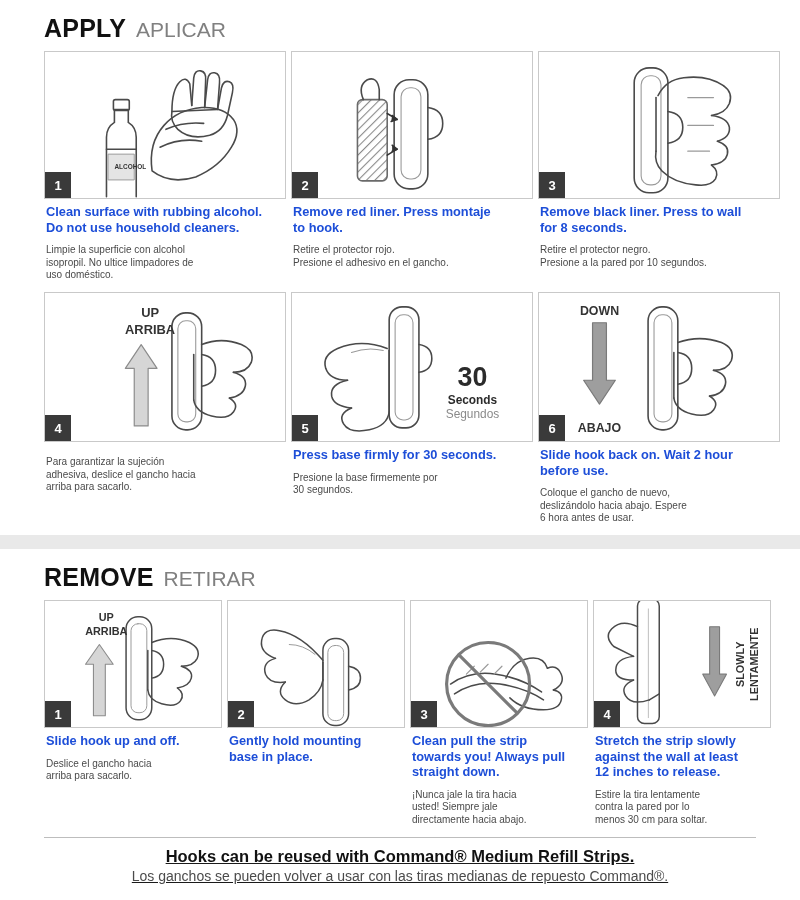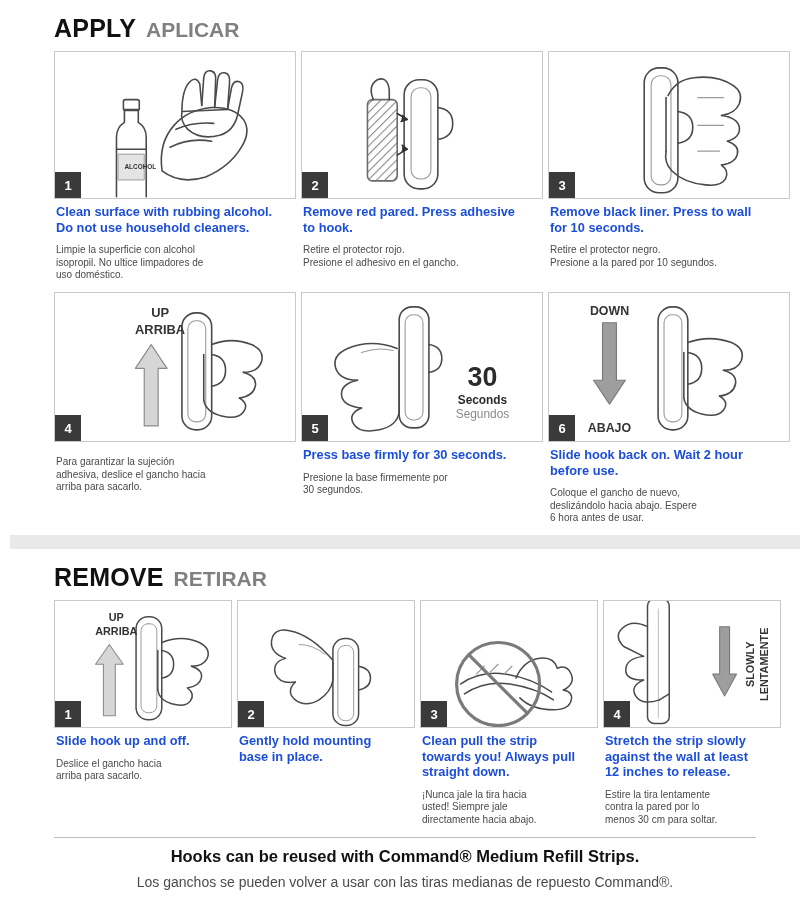--- a/index.html
+++ b/index.html
@@ -4,32 +4,32 @@
 <style>
   * { box-sizing: border-box; }
   html, body { margin:0; padding:0; }
   body {
     width: 800px; height: 900px;
     background: #ffffff;
     font-family: "Liberation Sans", sans-serif;
     color: #1a1a1a;
     overflow: hidden;
   }
-  .page { position: relative; width: 800px; height: 900px; padding-left: 10px; }
+  .page { position: relative; width: 800px; height: 900px; }
 
   
   .section-head {
     display: flex; align-items: baseline; gap: 10px;
     padding: 14px 0 8px 44px;
   }
   .section-title {
     font-size: 25px; font-weight: bold; letter-spacing: .2px; color:#111;
   }
   .section-title-es {
-    font-size: 21px; font-weight: bold; color:#808080;
+    font-size: 21px; font-weight: normal; color:#808080;
   }
 
   
   .steps {
     display: grid;
     grid-template-columns: repeat(3, 242px);
     column-gap: 5px;
     padding-left: 44px;
   }
   .step { width: 242px; }
@@ -59,27 +59,27 @@
   }
   .cap-es {
     font-size: 10px; font-weight: normal; line-height: 1.26; color: #4a4a4a;
     white-space: pre-line; margin-top: 9px;
   }
 
   
   .band { height: 14px; background: #e9e9e9; margin-top: 10px; }
 
   
-  .footer { padding: 0 26px; }
+  .footer { padding: 0 26px; text-decoration: underline; }
   .rule { border-top: 1px solid #bdbdbd; margin: 10px 18px 9px 18px; }
   .footer-title {
     text-align: center; font-size: 16.5px; font-weight: bold; color:#111;
   }
   .footer-sub {
-    text-align: center; font-size: 14px; color:#4b4b4b; margin-top: 8px;
+    text-align: center; font-size: 14px; color:#4b4b4b; margin-top: 2px;
   }
 
   
   svg { display:block; }
   .ill { position:absolute; inset:0; }
 </style>
 </head>
 <body>
 
 <div class="page">
@@ -143,21 +143,21 @@
             <path d="M96 104 L106 98" stroke="#333"></path>
             <path d="M101 64 L106 68 L100 70" fill="#333" stroke="#333"></path>
             <path d="M101 100 L106 98 L101 94" fill="#333" stroke="#333"></path>
 
             <path d="M72 48 Q66 34 76 28 Q86 24 88 38 L88 48"></path>
           </g>
         </svg>
         <div class="badge">2</div>
       </div>
       <div class="caption">
-        <div class="cap-en">Remove red pared. Press adhesive
+        <div class="cap-en">Remove red liner. Press montaje
 to hook.</div>
         <div class="cap-es">Retire el protector rojo.
 Presione el adhesivo en el gancho.</div>
       </div>
     </div>
 
     <div class="step">
       <div class="panel">
         <svg class="ill" viewBox="0 0 242 148">
           <g fill="none" stroke="#4a4a4a" stroke-width="1.6" stroke-linecap="round" stroke-linejoin="round">
@@ -173,21 +173,21 @@
             <path d="M118 100 L118 46"></path>
             <path d="M150 46 L176 46" stroke-width="1.1" stroke="#9a9a9a"></path>
             <path d="M150 74 L176 74" stroke-width="1.1" stroke="#9a9a9a"></path>
             <path d="M150 100 L172 100" stroke-width="1.1" stroke="#9a9a9a"></path>
           </g>
         </svg>
         <div class="badge">3</div>
       </div>
       <div class="caption">
         <div class="cap-en">Remove black liner. Press to wall
-for 10 seconds.</div>
+for 8 seconds.</div>
         <div class="cap-es">Retire el protector negro.
 Presione a la pared por 10 segundos.</div>
       </div>
     </div>
   </div>
 
   <div class="steps" style="margin-top:10px;">
 
     <div class="step">
       <div class="panel tall">

